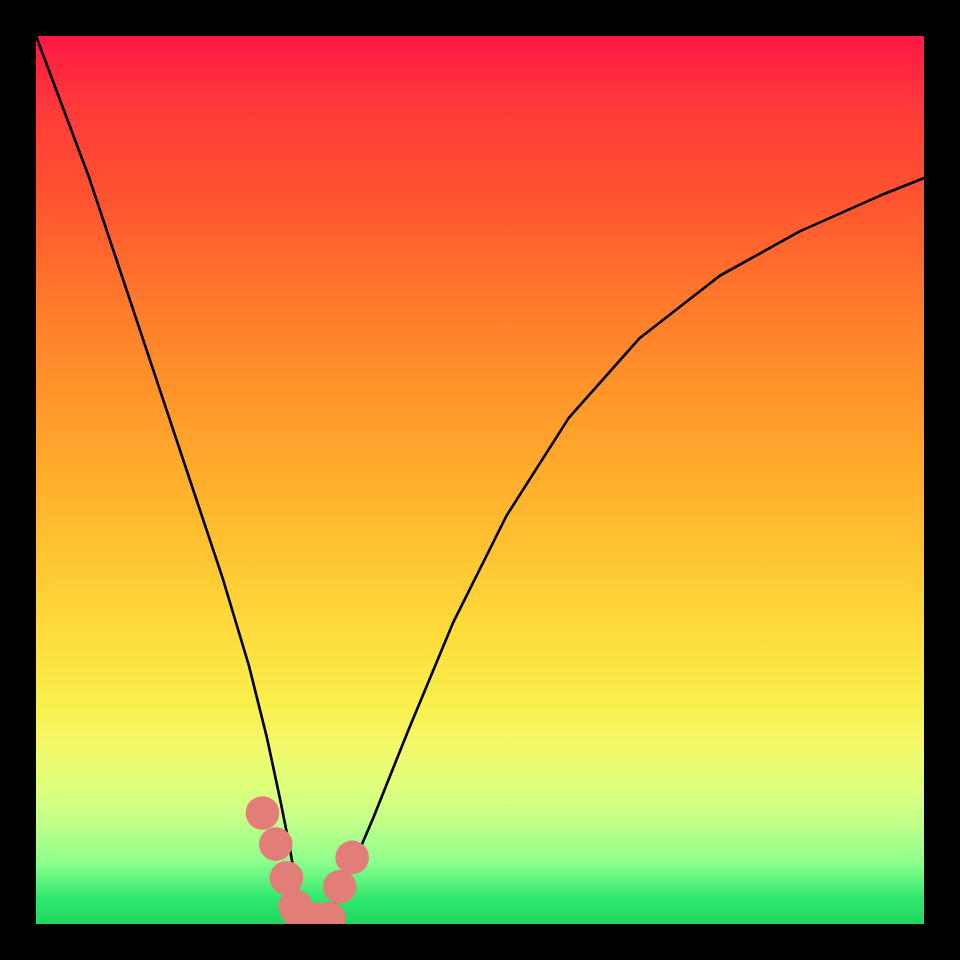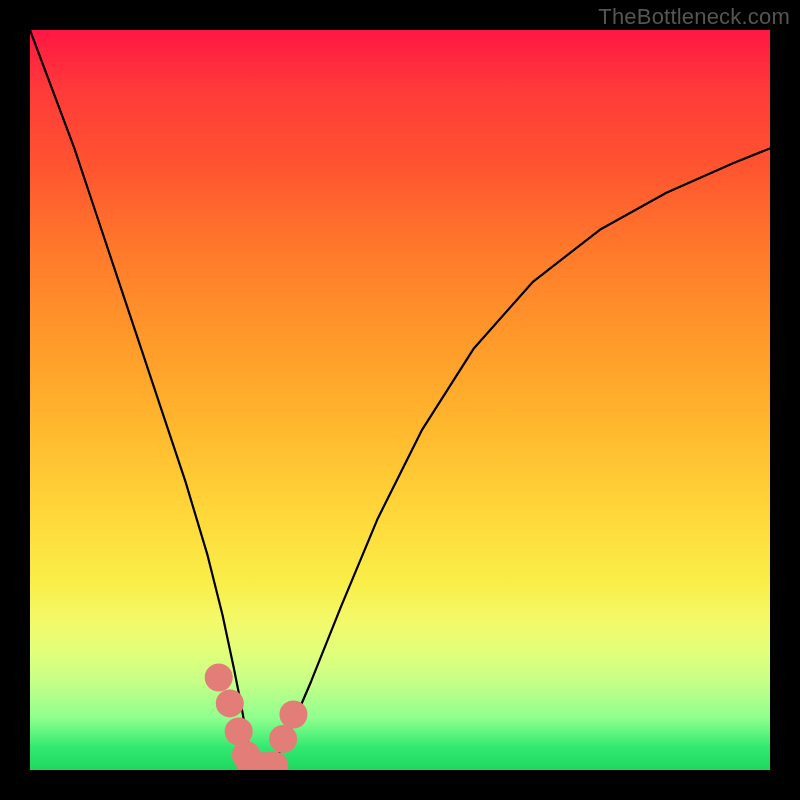--- a/index.html
+++ b/index.html
@@ -72,21 +72,20 @@
     stroke: #e37d78;
     stroke-width: 28;
     stroke-linecap: round;
     stroke-linejoin: round;
   }
 </style>
 </head>
 <body>
 
 <div class="frame">
-  <div class="watermark">TheBottleneck.com</div>
 
   <div class="plot">
     <svg id="plot-svg" width="740" height="740" viewBox="0 0 740 740">
         <path d="M0.00 0.00 L22.20 59.20 L44.40 118.40 L66.60 185.00 L88.80 251.60 L111.00 318.20 L133.20 384.80 L155.40 451.40 L177.60 525.40 L192.40 584.60 L203.50 636.40 L210.90 673.40 L216.08 703.00 L220.52 725.20 L223.48 736.30" class="curve"></path>
         <path d="M244.20 732.60 L259.00 703.00 L281.20 651.20 L310.80 577.20 L347.80 488.40 L392.20 399.60 L444.00 318.20 L503.20 251.60 L569.80 199.80 L636.40 162.80 L703.00 133.20 L740.00 118.40" class="curve"></path>
         <circle cx="188.70" cy="647.50" r="14" class="marker"></circle>
         <circle cx="199.80" cy="673.40" r="14" class="marker"></circle>
         <circle cx="208.68" cy="701.52" r="14" class="marker"></circle>
         <circle cx="216.08" cy="725.20" r="14" class="marker"></circle>
         <path d="M216.08 725.20 L222.00 735.56 L229.40 736.30 L236.80 736.30 L244.20 735.56" class="marker-path"></path>

